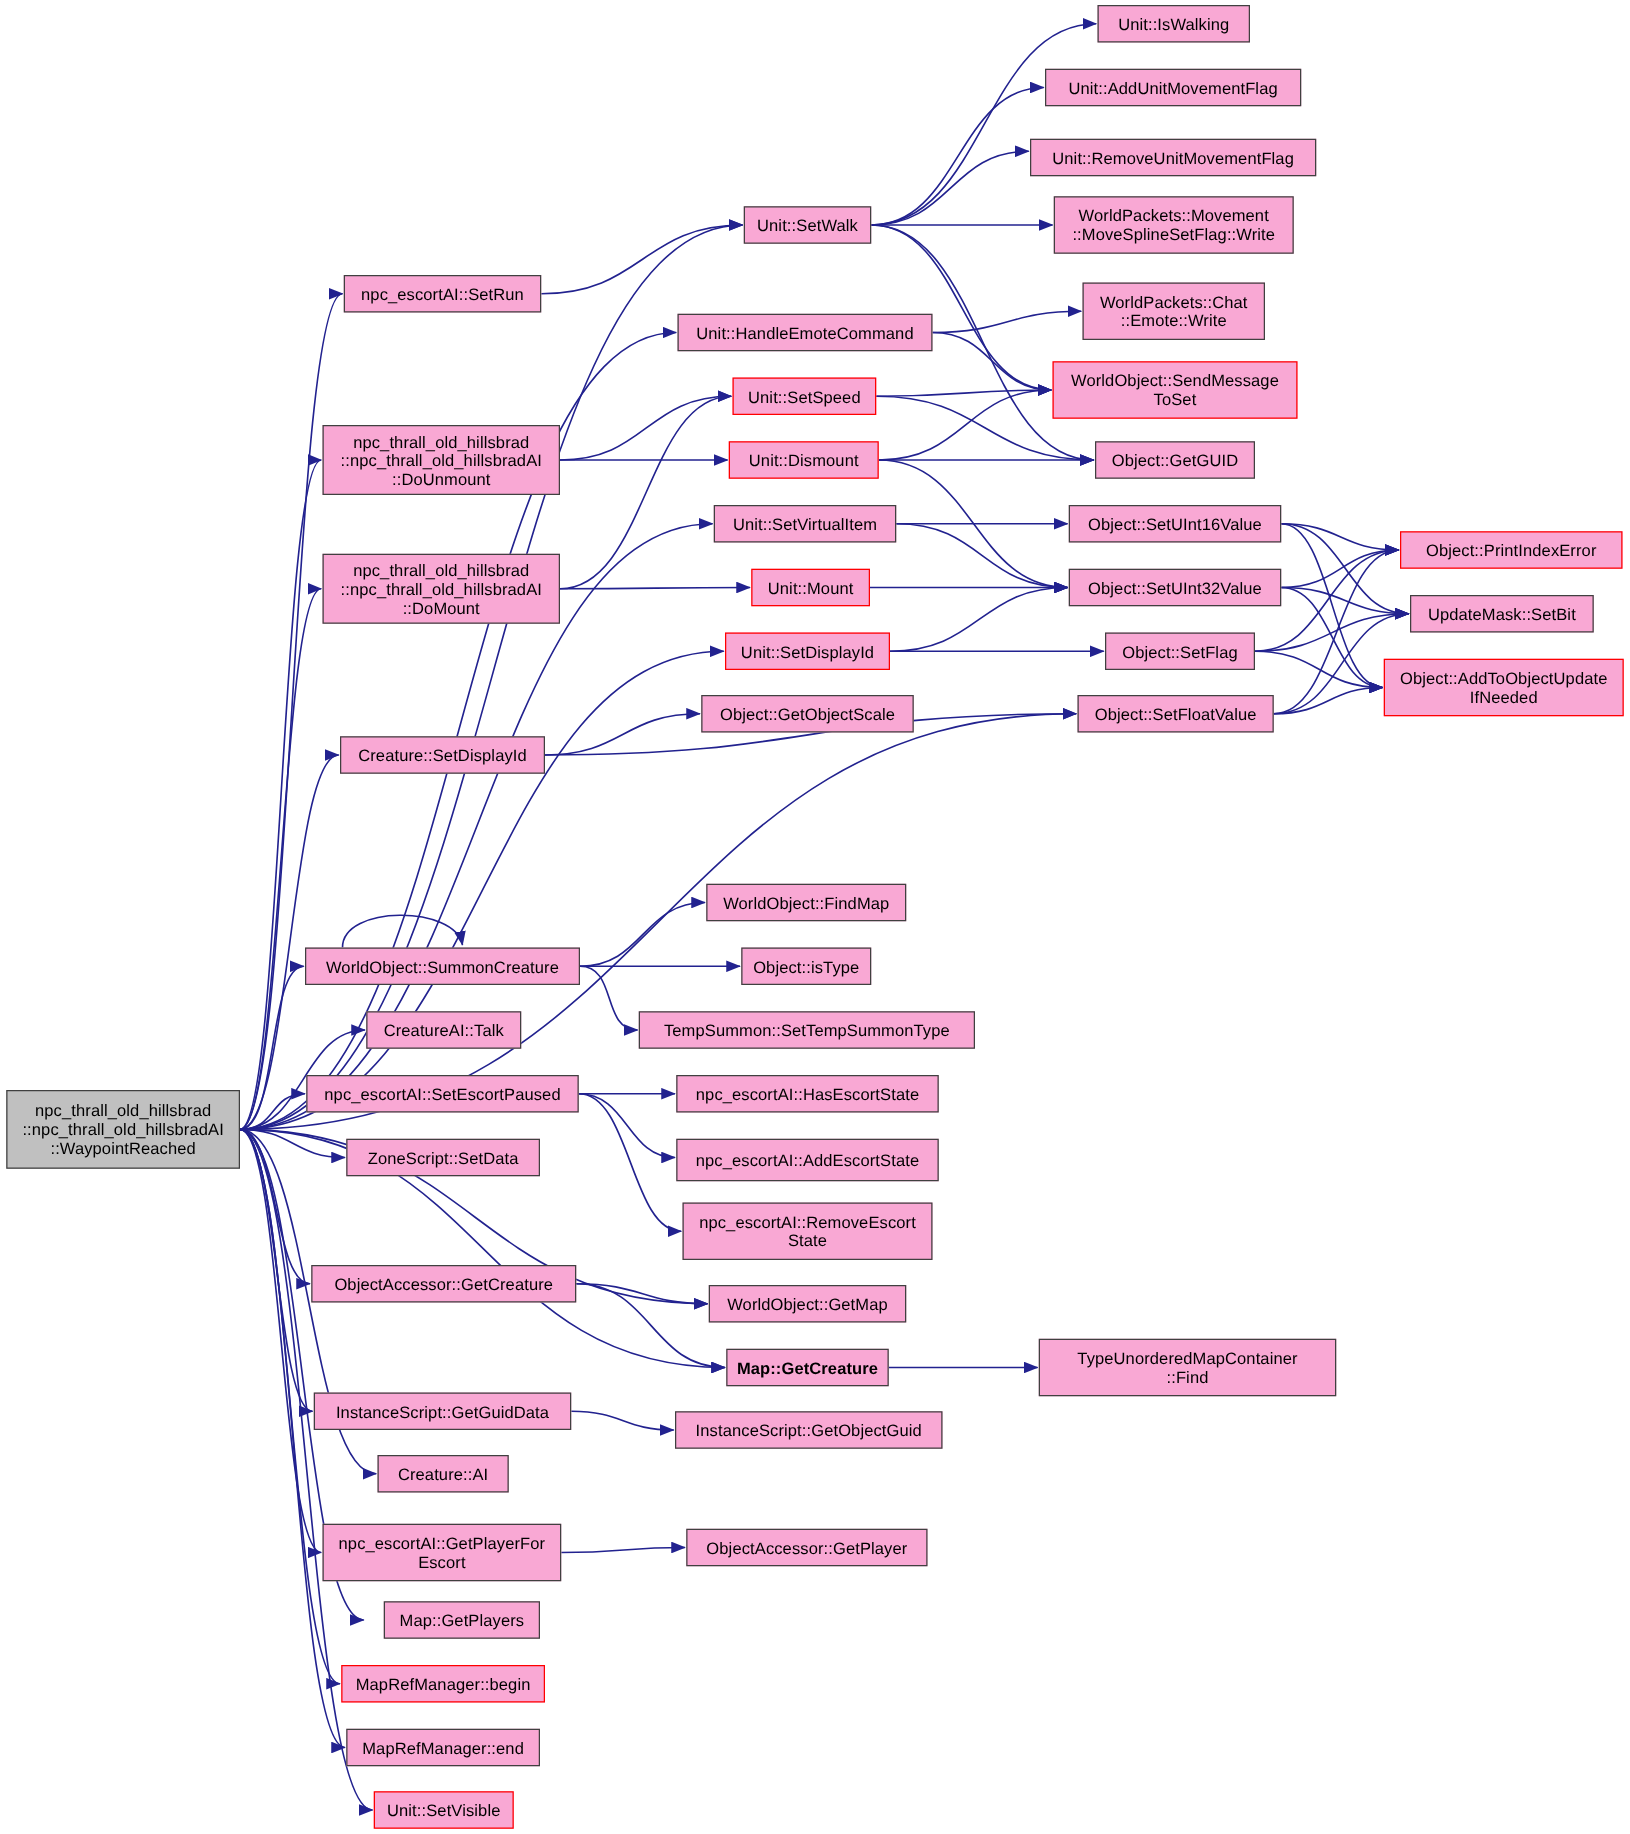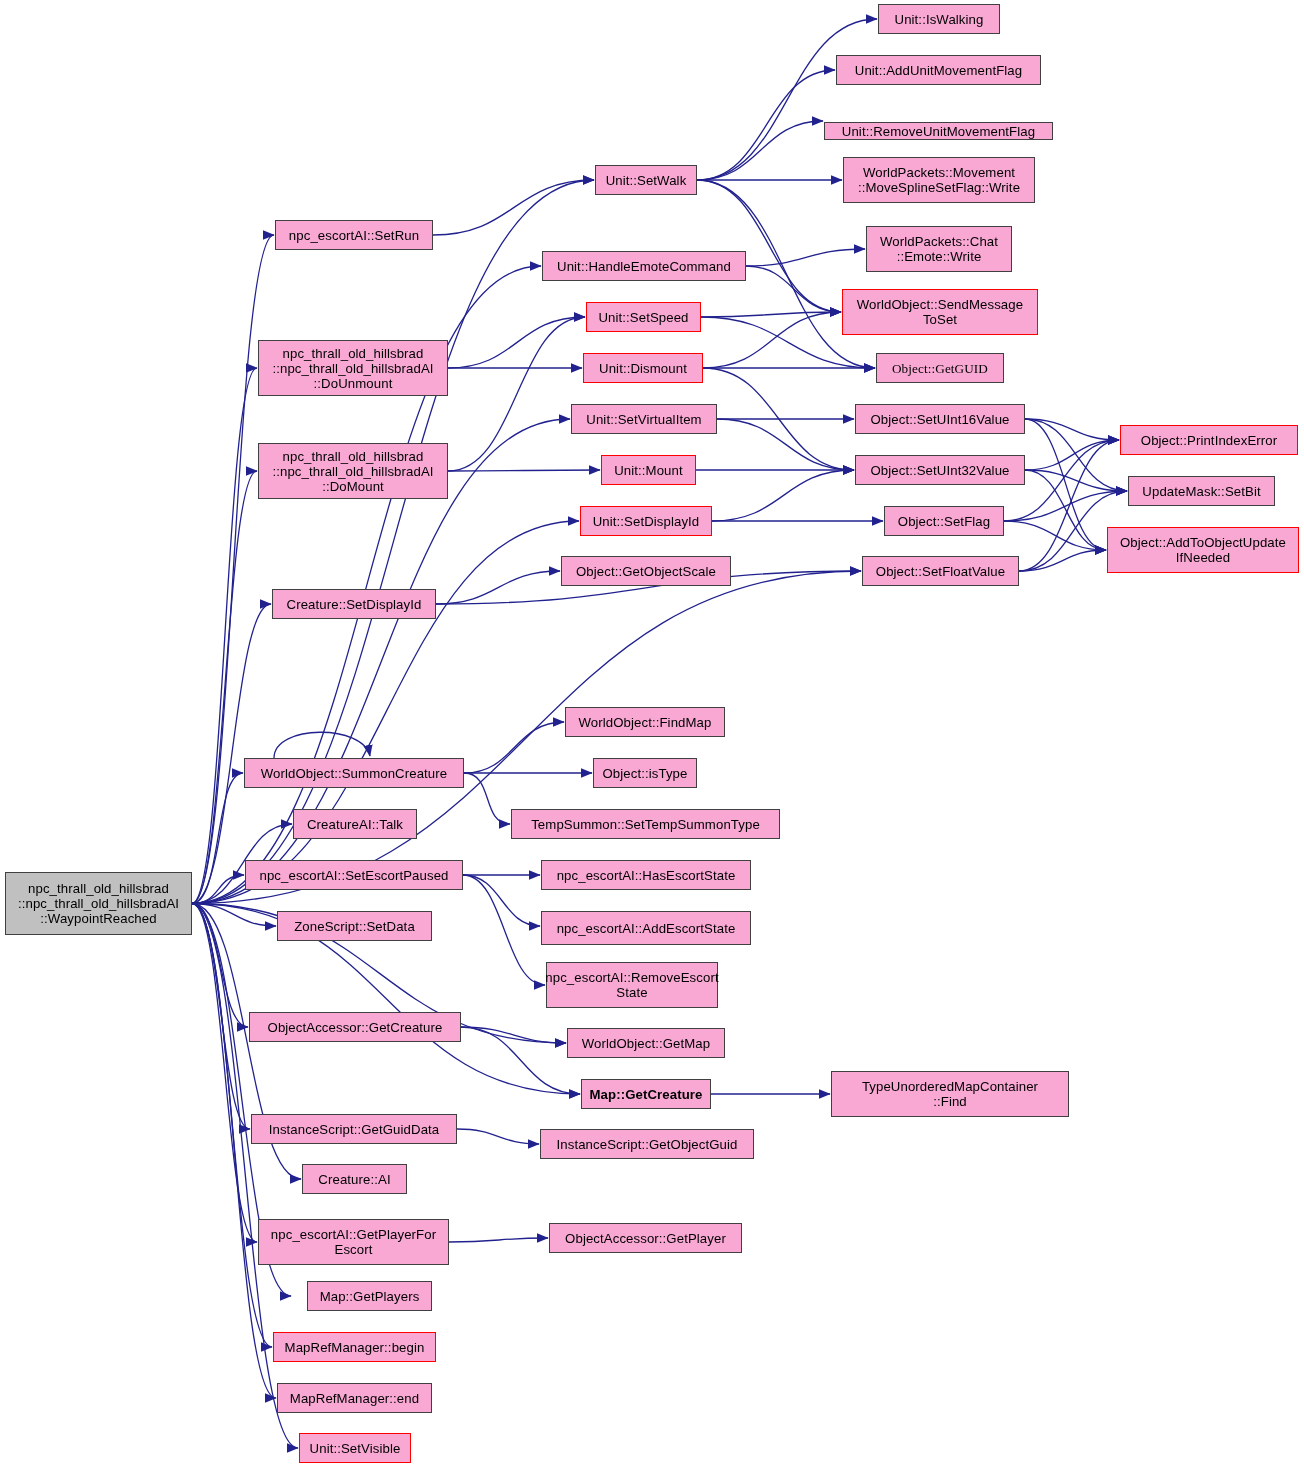--- a/index.html
+++ b/index.html
@@ -164,36 +164,36 @@
       <div class="node red" style="left: 583px; top: 353px; width: 120px; height: 30px;"><span>Unit::Dismount</span></div>
       <div class="node" style="left: 571px; top: 404px; width: 146px; height: 30px;"><span>Unit::SetVirtualItem</span></div>
       <div class="node red" style="left: 601px; top: 455px; width: 95px; height: 30px;"><span>Unit::Mount</span></div>
       <div class="node red" style="left: 580px; top: 506px; width: 132px; height: 30px;"><span>Unit::SetDisplayId</span></div>
       <div class="node" style="left: 561px; top: 556px; width: 170px; height: 30px;"><span>Object::GetObjectScale</span></div>
       <div class="node" style="left: 565px; top: 707px; width: 160px; height: 30px;"><span>WorldObject::FindMap</span></div>
       <div class="node" style="left: 593px; top: 758px; width: 104px; height: 30px;"><span>Object::isType</span></div>
       <div class="node" style="left: 511px; top: 809px; width: 269px; height: 30px;"><span>TempSummon::SetTempSummonType</span></div>
       <div class="node" style="left: 541px; top: 860px; width: 210px; height: 30px;"><span>npc_escortAI::HasEscortState</span></div>
       <div class="node" style="left: 541px; top: 911px; width: 210px; height: 34px;"><span>npc_escortAI::AddEscortState</span></div>
-      <div class="node" style="left: 546px; top: 962px; width: 172px; height: 46px;"><span>npc_escortAI::RemoveEscort
+      <div class="node" style="left: 546px; top: 962px; width: 200px; height: 46px;"><span>npc_escortAI::RemoveEscort
 State</span></div>
       <div class="node" style="left: 567px; top: 1028px; width: 158px; height: 30px;"><span>WorldObject::GetMap</span></div>
       <div class="node" style="left: 581px; top: 1079px; width: 130px; height: 30px; font-weight: bold;"><span>Map::GetCreature</span></div>
       <div class="node" style="left: 540px; top: 1129px; width: 214px; height: 30px;"><span>InstanceScript::GetObjectGuid</span></div>
       <div class="node" style="left: 549px; top: 1223px; width: 193px; height: 30px;"><span>ObjectAccessor::GetPlayer</span></div>
       <div class="node" style="left: 878px; top: 4px; width: 122px; height: 30px;"><span>Unit::IsWalking</span></div>
       <div class="node" style="left: 836px; top: 55px; width: 205px; height: 30px;"><span>Unit::AddUnitMovementFlag</span></div>
-      <div class="node" style="left: 824px; top: 122px; width: 229px; height: 18px;"><span>Unit::RemoveUnitMovementFlag</span></div>
+      <div class="node" style="left: 824px; top: 111px; width: 229px; height: 30px;"><span>Unit::RemoveUnitMovementFlag</span></div>
       <div class="node" style="left: 843px; top: 157px; width: 192px; height: 46px;"><span>WorldPackets::Movement
 ::MoveSplineSetFlag::Write</span></div>
       <div class="node" style="left: 866px; top: 226px; width: 146px; height: 46px;"><span>WorldPackets::Chat
 ::Emote::Write</span></div>
       <div class="node red" style="left: 842px; top: 289px; width: 196px; height: 46px;"><span>WorldObject::SendMessage
 ToSet</span></div>
-      <div class="node" style="left: 876px; top: 353px; width: 128px; height: 30px; font-family: Liberation Serif, serif;"><span>Object::GetGUID</span></div>
+      <div class="node" style="left: 876px; top: 353px; width: 128px; height: 30px;"><span>Object::GetGUID</span></div>
       <div class="node" style="left: 855px; top: 404px; width: 170px; height: 30px;"><span>Object::SetUInt16Value</span></div>
       <div class="node" style="left: 855px; top: 455px; width: 170px; height: 30px;"><span>Object::SetUInt32Value</span></div>
       <div class="node" style="left: 884px; top: 506px; width: 120px; height: 30px;"><span>Object::SetFlag</span></div>
       <div class="node" style="left: 862px; top: 556px; width: 157px; height: 30px;"><span>Object::SetFloatValue</span></div>
       <div class="node red" style="left: 1120px; top: 425px; width: 178px; height: 30px;"><span>Object::PrintIndexError</span></div>
       <div class="node" style="left: 1128px; top: 476px; width: 147px; height: 30px;"><span>UpdateMask::SetBit</span></div>
       <div class="node red" style="left: 1107px; top: 527px; width: 192px; height: 46px;"><span>Object::AddToObjectUpdate
 IfNeeded</span></div>
       <div class="node" style="left: 831px; top: 1071px; width: 238px; height: 46px;"><span>TypeUnorderedMapContainer
 ::Find</span></div>

